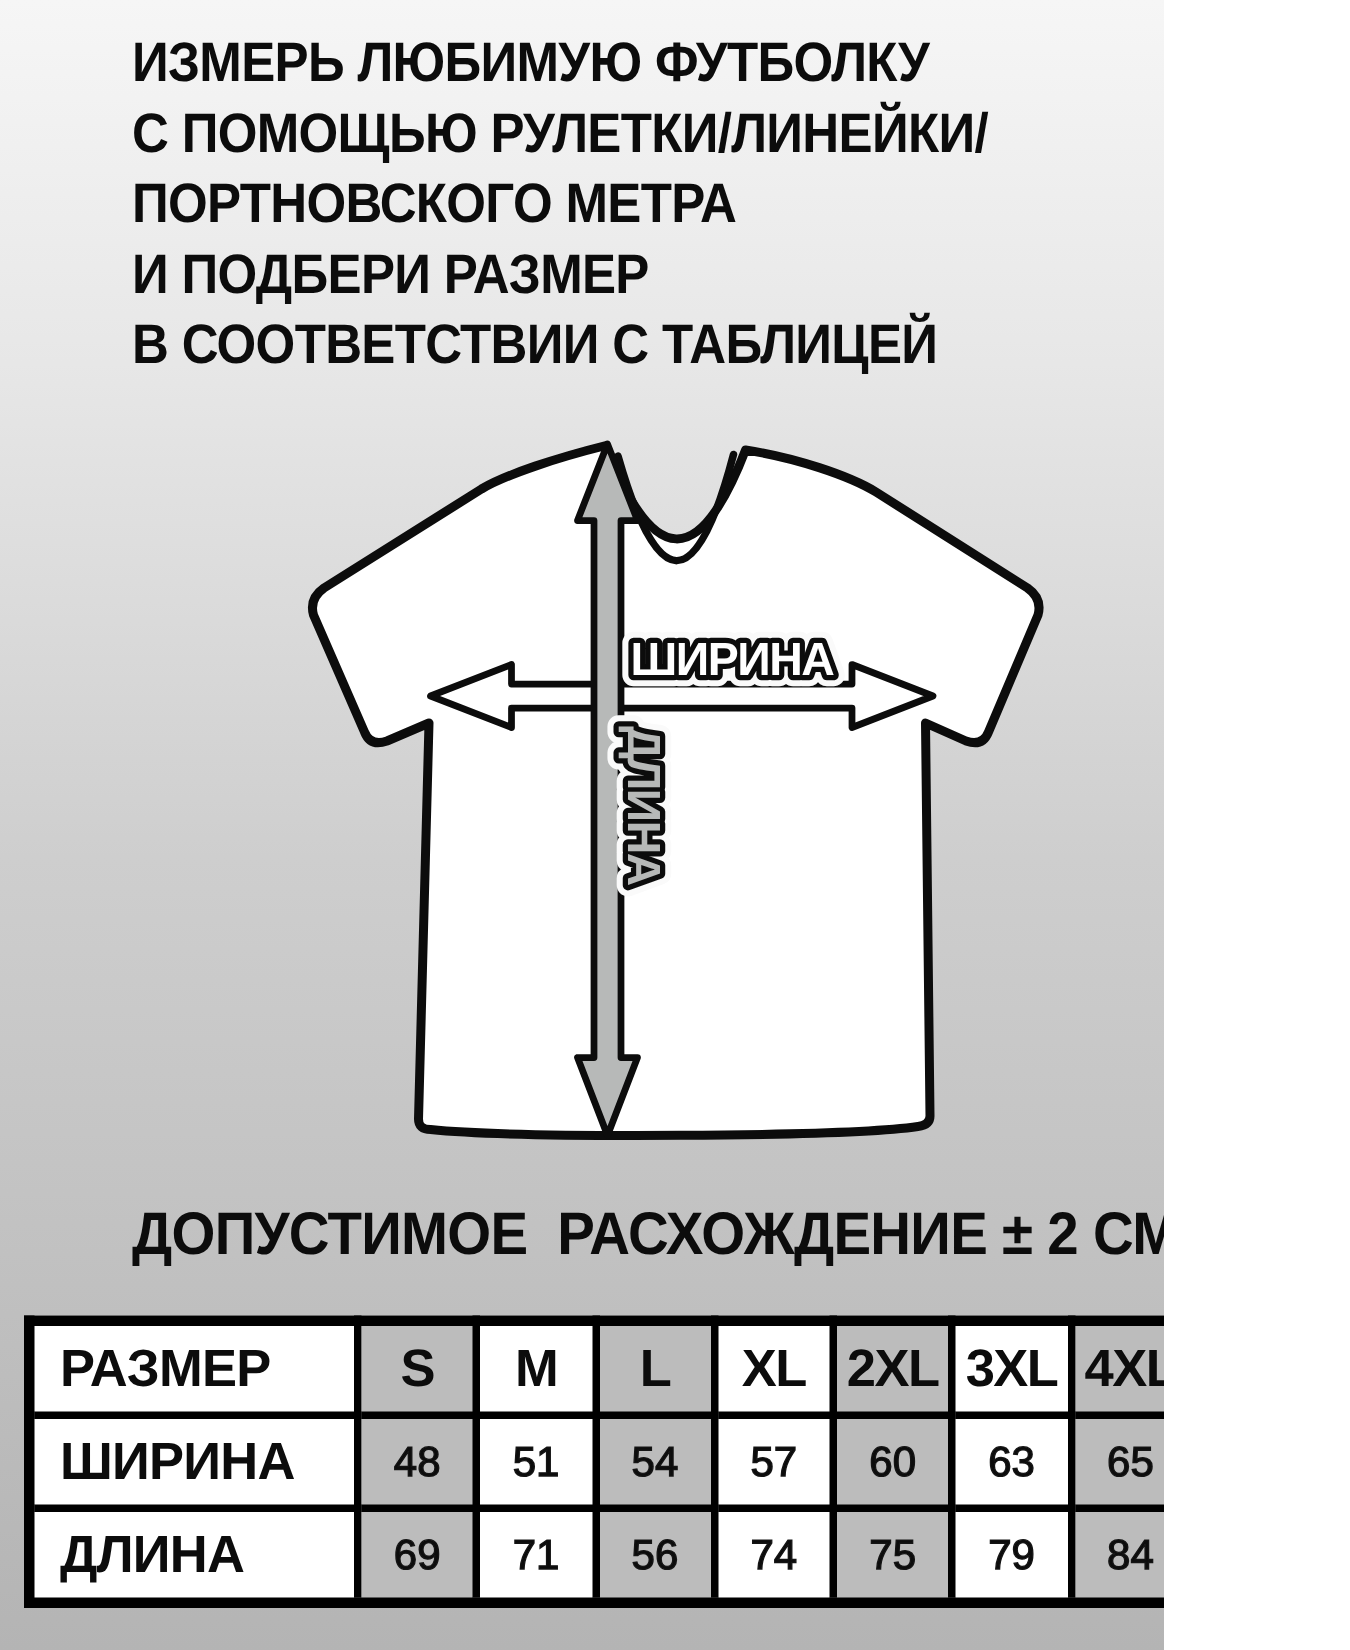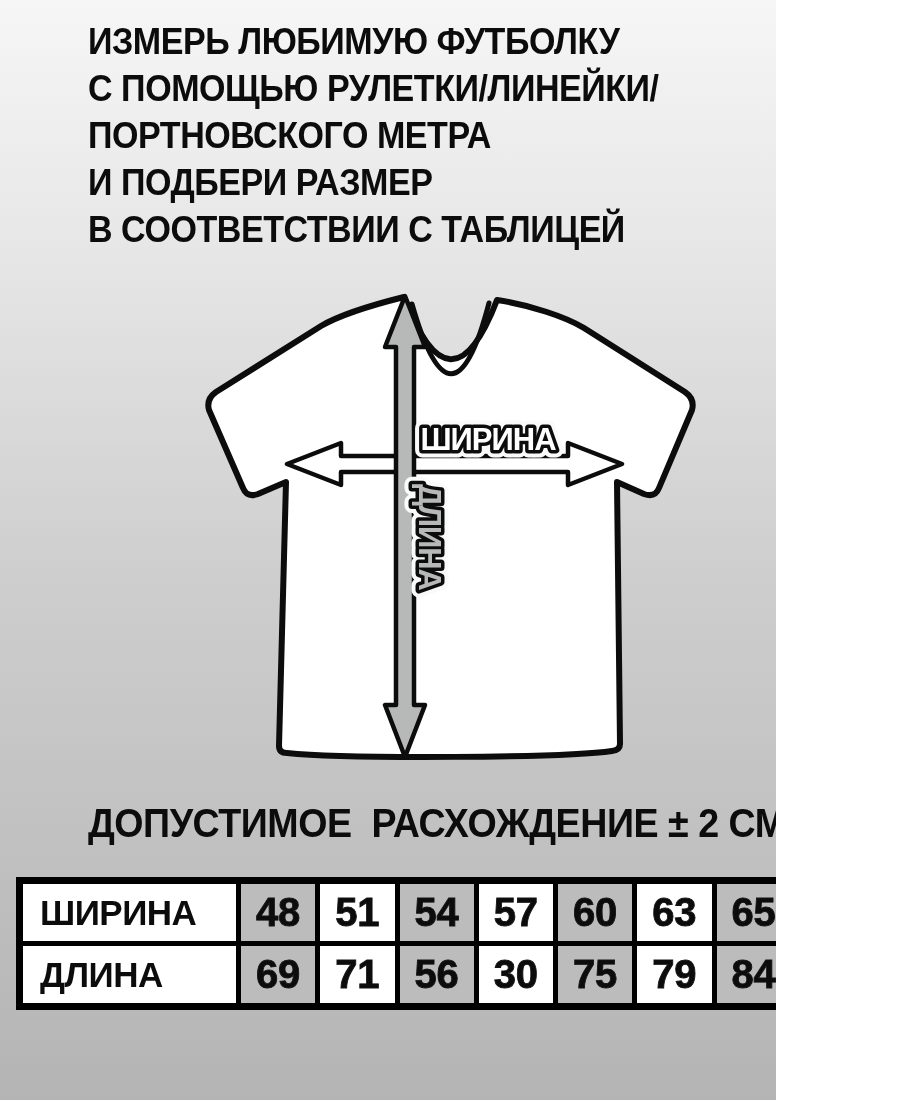--- a/index.html
+++ b/index.html
@@ -43,21 +43,21 @@
   }
   table.sizes .lab{
     width:196px;
     text-align:left;
     padding-left:17px;
     font-size:35px;font-weight:700;
     letter-spacing:-0.5px;
     background:#ffffff;
   }
   table.sizes th.size-h{font-size:35px;font-weight:700;letter-spacing:-1px;}
-  table.sizes td.val{font-size:40px;font-weight:700;-webkit-text-stroke:0.9px #141414;}
+  table.sizes td.val{font-size:28px;font-weight:400;-webkit-text-stroke:0.9px #141414;}
   table.sizes tr > *:nth-child(even){background:#bcbcbc;}
   svg text{font-family:"Liberation Sans",sans-serif;font-weight:700;}
 </style>
 </head>
 <body>
 
 <div class="page">
 
   <div class="instructions">
     <div>ИЗМЕРЬ ЛЮБИМУЮ ФУТБОЛКУ</div>
@@ -96,37 +96,48 @@
 
       <text x="488" y="450" text-anchor="middle" font-size="31" letter-spacing="-1" fill="none" stroke="#fafafa" stroke-width="15" stroke-linejoin="round">ШИРИНА</text>
       <text x="488" y="450" text-anchor="middle" font-size="31" letter-spacing="-1" fill="#ffffff" stroke="#0c0c0c" stroke-width="7" stroke-linejoin="round" paint-order="stroke">ШИРИНА</text>
     </svg>
   </div>
 
   <div class="tolerance">ДОПУСТИМОЕ  РАСХОЖДЕНИЕ ± 2 СМ</div>
 
   <table class="sizes">
     <tbody>
+        <tr>
+      <th class="lab">РАЗМЕР</th>
+      <th class="size-h">S</th>
+      <th class="size-h">M</th>
+      <th class="size-h">L</th>
+      <th class="size-h">XL</th>
+      <th class="size-h">2XL</th>
+      <th class="size-h">3XL</th>
+      <th class="size-h">4XL</th>
+      <th class="size-h">5XL</th>
+    </tr>
     <tr>
       <td class="lab">ШИРИНА</td>
       <td class="val">48</td>
       <td class="val">51</td>
       <td class="val">54</td>
       <td class="val">57</td>
       <td class="val">60</td>
       <td class="val">63</td>
       <td class="val">65</td>
       <td class="val">67</td>
     </tr>
     <tr>
       <td class="lab">ДЛИНА</td>
       <td class="val">69</td>
       <td class="val">71</td>
       <td class="val">56</td>
-      <td class="val">30</td>
+      <td class="val">74</td>
       <td class="val">75</td>
       <td class="val">79</td>
       <td class="val">84</td>
       <td class="val">86</td>
     </tr>
   </tbody>
     </table>
 
 </div>
 

